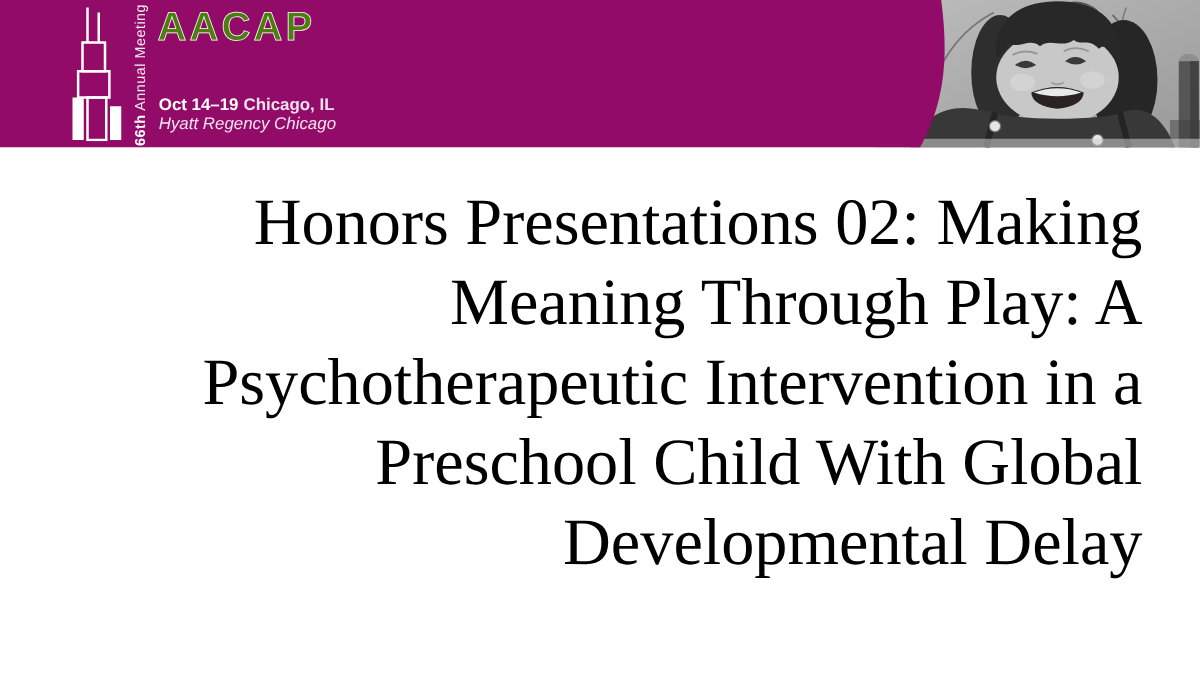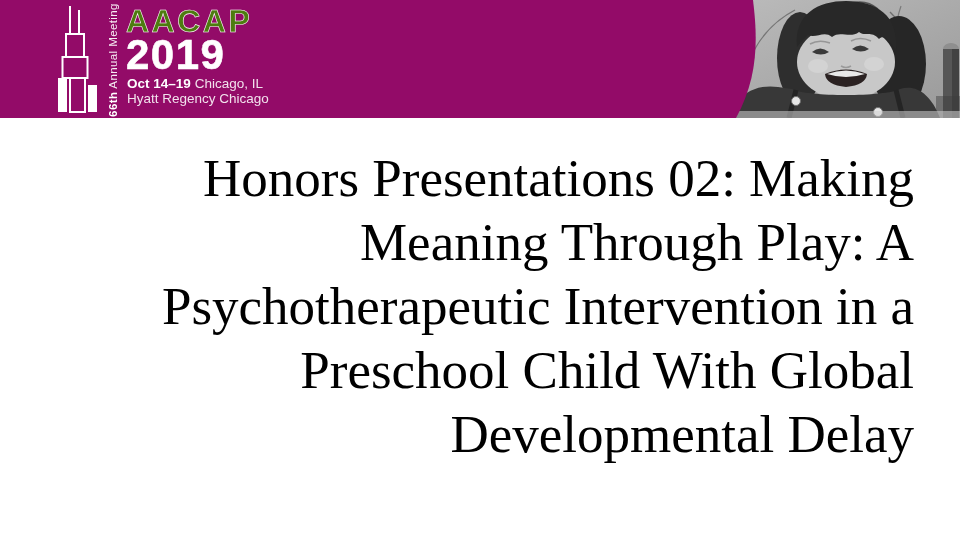--- a/index.html
+++ b/index.html
@@ -33,24 +33,24 @@
   .logo-year {
     position: absolute; left: 126px; top: 36px; z-index: 3;
     color: #ffffff; font-weight: 700; font-size: 42px; line-height: 38px;
     letter-spacing: 1.5px; -webkit-text-stroke: 0.6px #ffffff;
   }
   .logo-dates {
     position: absolute; left: 127px; top: 77px; z-index: 3;
     color: #ffffff; font-size: 13.5px; line-height: 14px;
   }
   .logo-dates .bold { font-weight: 700; }
-  .logo-dates .city { font-weight: 400; opacity: 0.88; margin-left: 4px; }
+  .logo-dates .city { font-weight: 700; opacity: 0.88; margin-left: 4px; }
   .logo-venue {
     position: absolute; left: 127px; top: 92px; z-index: 3;
-    color: #ffffff; font-size: 13.5px; line-height: 14px; font-weight: 400; opacity: 0.88;
+    color: #ffffff; font-size: 13.5px; line-height: 14px; font-weight: 400; opacity: 0.88; font-style: italic;
   }
 
   
   .slide-title {
     position: absolute; left: 46px; right: 46px; top: 146px;
     text-align: right; color: #000000;
     font-family: "Liberation Serif", serif;
     font-size: 53px; line-height: 64px; white-space: pre-line;
   }
 </style>
@@ -126,21 +126,20 @@
       </g>
       <rect x="2" y="73" width="9" height="34" fill="#ffffff"></rect>
       <rect x="32" y="80" width="9" height="27" fill="#ffffff"></rect>
     </svg>
 
     <div class="vertical-label">
       <span class="num">66th</span><span class="rest">Annual Meeting</span>
     </div>
 
     <div class="logo-acronym">AACAP</div>
-    <div class="logo-year">2019</div>
 
     <div class="logo-dates">
       <span class="bold">Oct 14–19</span><span class="city">Chicago, IL</span>
     </div>
     <div class="logo-venue">Hyatt Regency Chicago</div>
 
   </div>
 
   <div class="slide-title">Honors Presentations 02: Making
 Meaning Through Play: A

